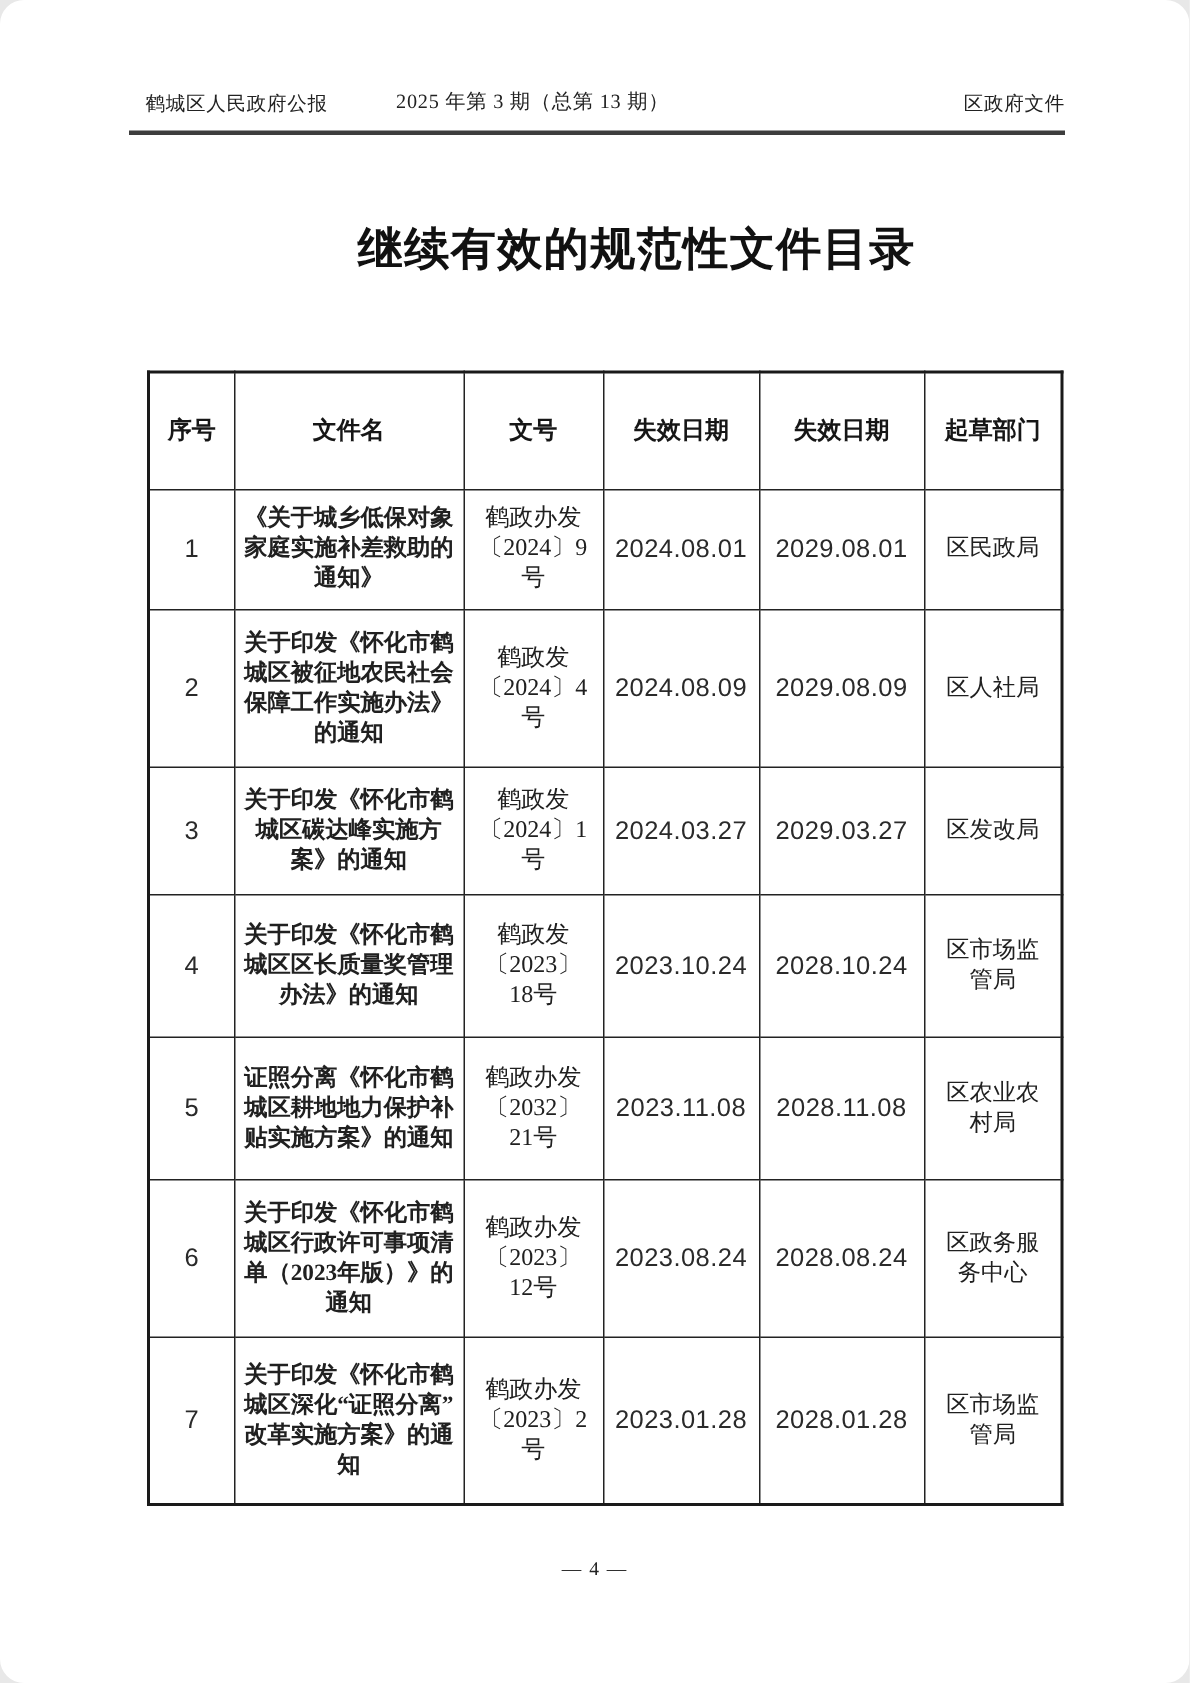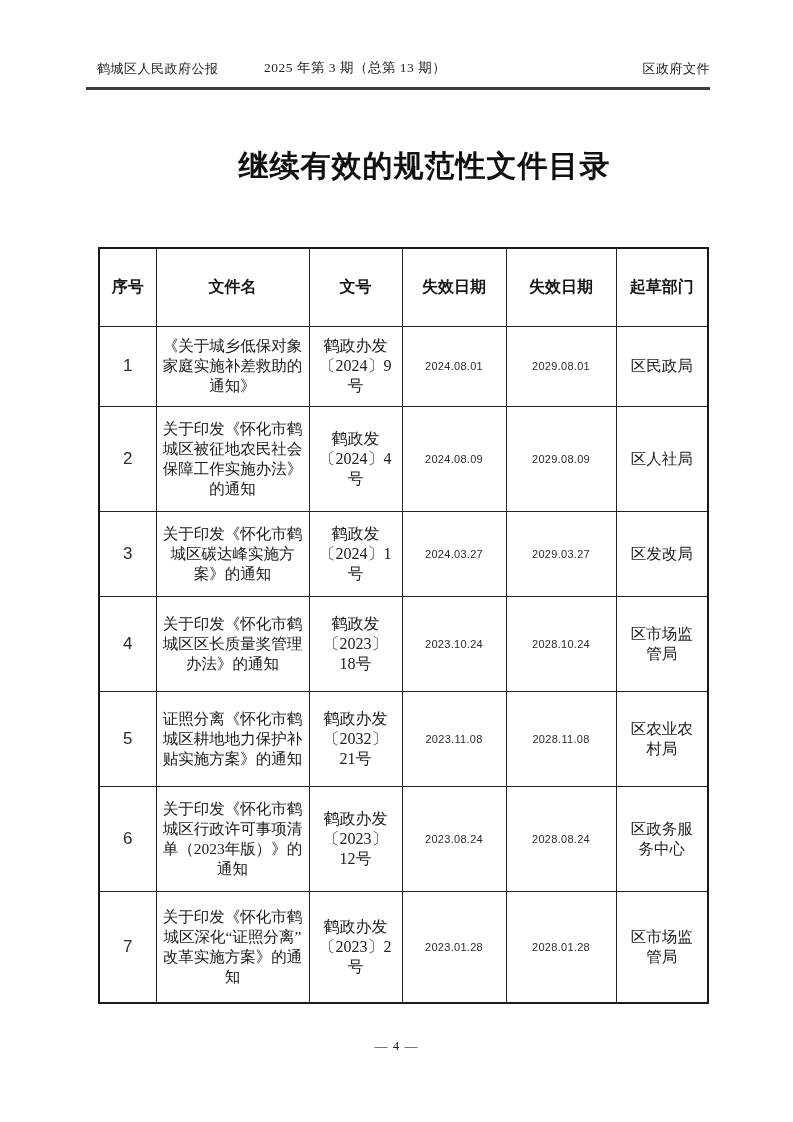--- a/index.html
+++ b/index.html
@@ -6,20 +6,21 @@
   html, body { background: #e8e8e8; }
   .page {
     position: relative;
     width: 793px;
     height: 1122px;
     background: #ffffff;
     margin: 0 auto;
     overflow: hidden;
     font-family: "Liberation Serif", "DejaVu Serif", serif;
     color: #1c1c1c;
+    border-radius: 16px;
   }
   
   .hdr-left {
     position: absolute; left: 97px; top: 60px;
     font-size: 13px; letter-spacing: 0.5px; color: #222;
   }
   .hdr-center {
     position: absolute; left: 264px; top: 59px;
     font-size: 13.5px; letter-spacing: 0.5px; color: #222;
   }
@@ -63,28 +64,28 @@
   .catalog tbody tr:nth-child(7) { height: 112px; }
   .catalog th {
     font-family: "Liberation Sans", "DejaVu Sans", sans-serif;
     font-size: 16px; font-weight: bold; color: #161616;
   }
   td.c-no {
     font-family: "Liberation Sans", "DejaVu Sans", sans-serif;
     font-size: 17px; color: #2a2a2a;
   }
   td.c-name {
-    font-size: 15.5px; line-height: 20px; padding: 2px 5px; color: #202020;
+    font-size: 15.5px; line-height: 20px; padding: 2px 5px; color: #202020; font-weight: bold;
   }
   td.c-docno {
     font-size: 16px; line-height: 20px; padding: 2px 8px; color: #202020;
   }
   td.c-date {
     font-family: "Liberation Sans", "DejaVu Sans", sans-serif;
-    font-size: 11px; letter-spacing: 0.3px; color: #2a2a2a;
+    font-size: 17px; letter-spacing: 0.3px; color: #2a2a2a;
   }
   td.c-dept {
     font-size: 15.5px; line-height: 20px; padding: 18px 8px; color: #202020; margin-left: 22px;
   }
   
   .page-number {
     position: absolute; left: 0; top: 1038px;
     width: 793px; text-align: center;
     font-size: 13px; color: #222; letter-spacing: 1px;
   }

